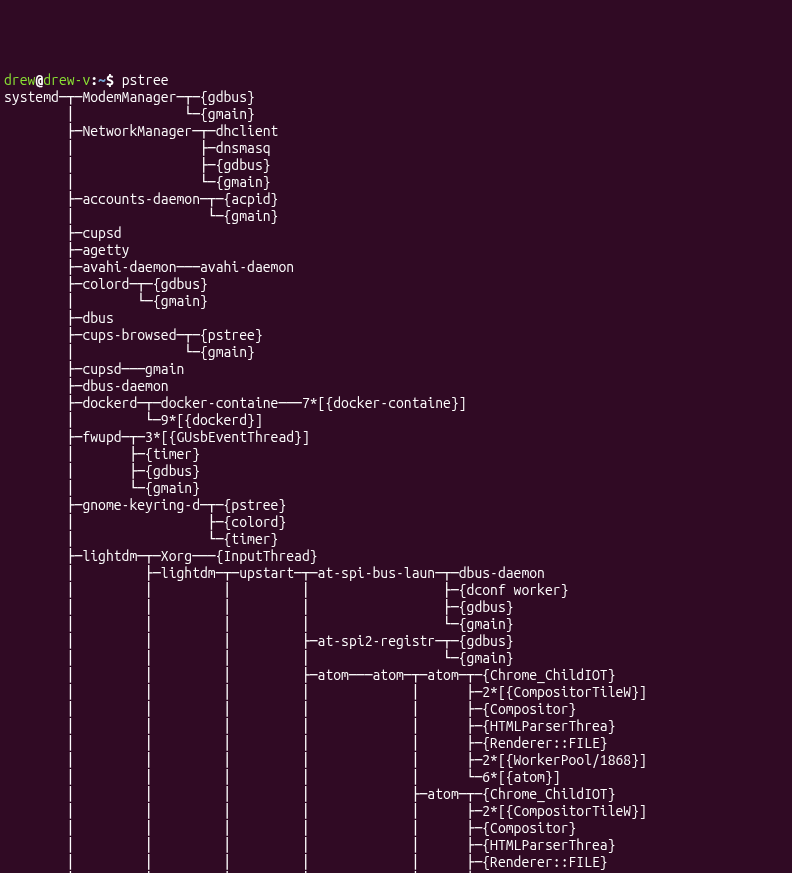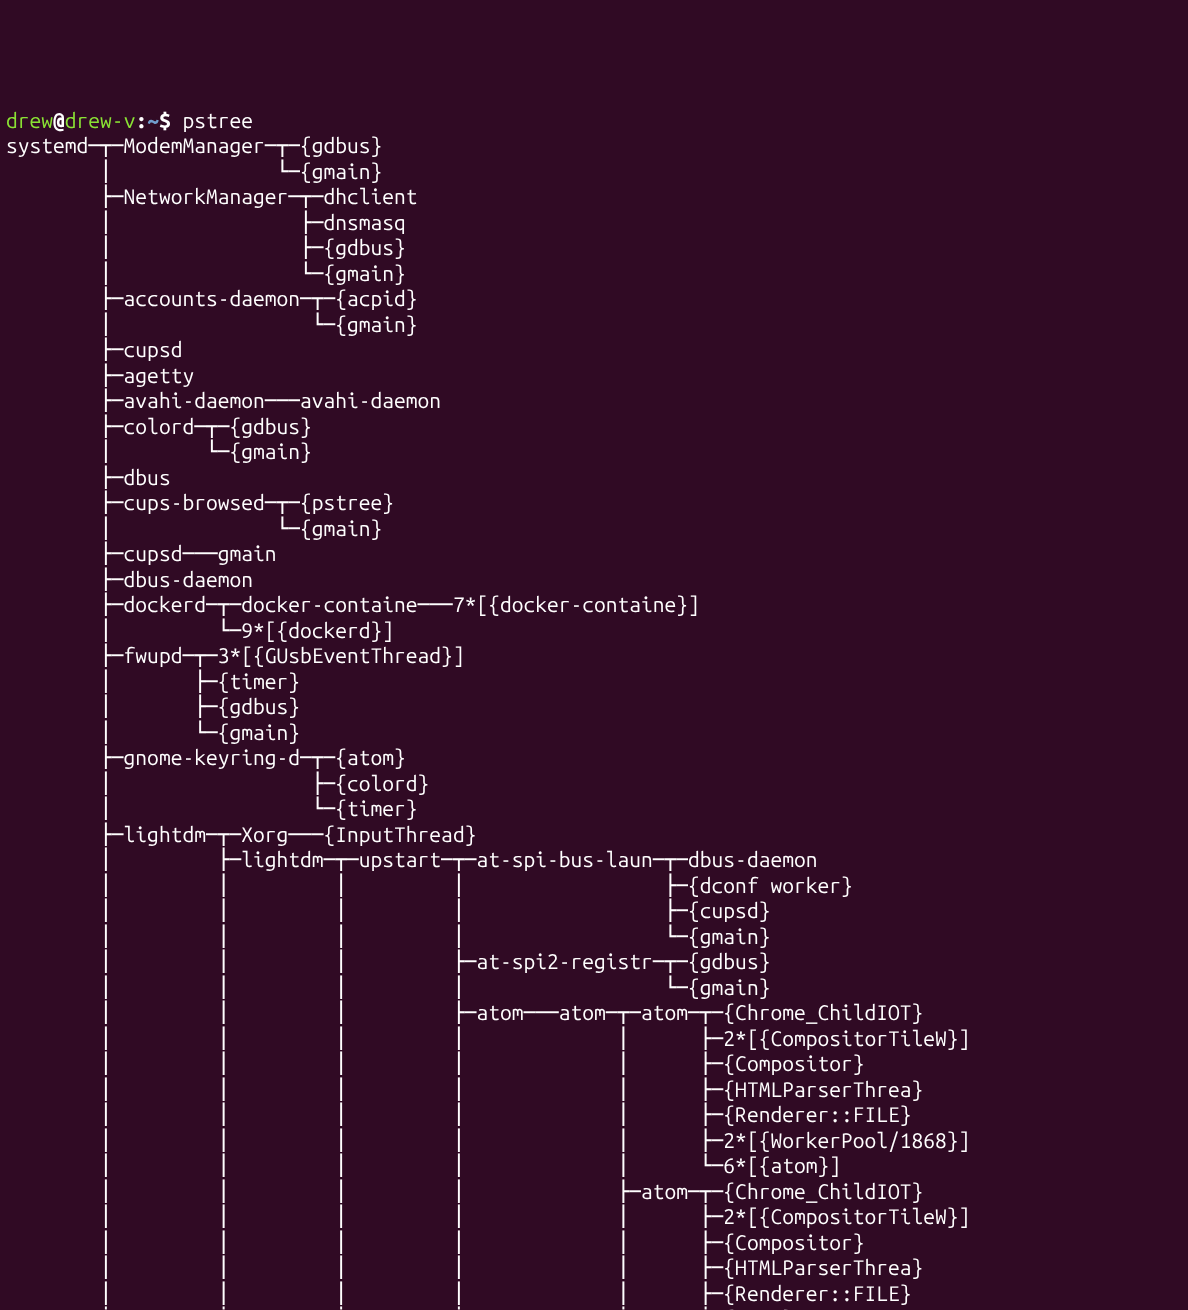--- a/index.html
+++ b/index.html
@@ -46,27 +46,27 @@
 <span class="o">        ├─cups-browsed─┬─{pstree}</span>
 <span class="o">        │              └─{gmain}</span>
 <span class="o">        ├─cupsd───gmain</span>
 <span class="o">        ├─dbus-daemon</span>
 <span class="o">        ├─dockerd─┬─docker-containe───7*[{docker-containe}]</span>
 <span class="o">        │         └─9*[{dockerd}]</span>
 <span class="o">        ├─fwupd─┬─3*[{GUsbEventThread}]</span>
 <span class="o">        │       ├─{timer}</span>
 <span class="o">        │       ├─{gdbus}</span>
 <span class="o">        │       └─{gmain}</span>
-<span class="o">        ├─gnome-keyring-d─┬─{atom}</span>
+<span class="o">        ├─gnome-keyring-d─┬─{pstree}</span>
 <span class="o">        │                 ├─{colord}</span>
 <span class="o">        │                 └─{timer}</span>
 <span class="o">        ├─lightdm─┬─Xorg───{InputThread}</span>
 <span class="o">        │         ├─lightdm─┬─upstart─┬─at-spi-bus-laun─┬─dbus-daemon</span>
 <span class="o">        │         │         │         │                 ├─{dconf worker}</span>
-<span class="o">        │         │         │         │                 ├─{cupsd}</span>
+<span class="o">        │         │         │         │                 ├─{gdbus}</span>
 <span class="o">        │         │         │         │                 └─{gmain}</span>
 <span class="o">        │         │         │         ├─at-spi2-registr─┬─{gdbus}</span>
 <span class="o">        │         │         │         │                 └─{gmain}</span>
 <span class="o">        │         │         │         ├─atom───atom─┬─atom─┬─{Chrome_ChildIOT}</span>
 <span class="o">        │         │         │         │             │      ├─2*[{CompositorTileW}]</span>
 <span class="o">        │         │         │         │             │      ├─{Compositor}</span>
 <span class="o">        │         │         │         │             │      ├─{HTMLParserThrea}</span>
 <span class="o">        │         │         │         │             │      ├─{Renderer::FILE}</span>
 <span class="o">        │         │         │         │             │      ├─2*[{WorkerPool/1868}]</span>
 <span class="o">        │         │         │         │             │      └─6*[{atom}]</span>

